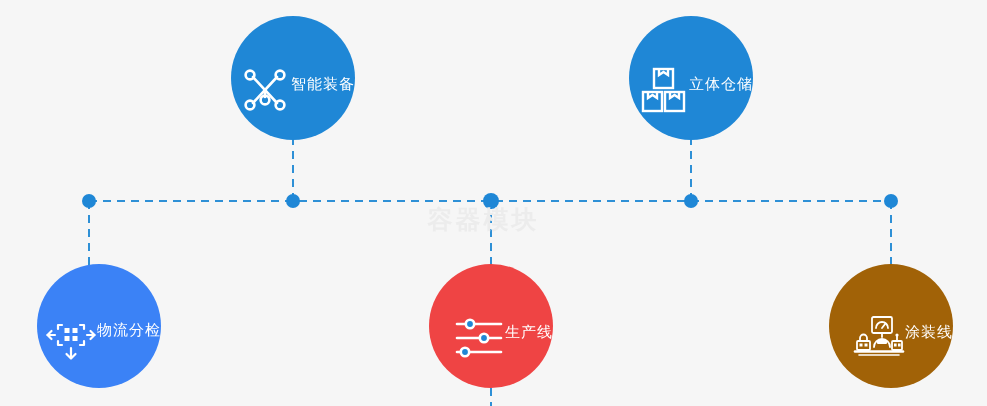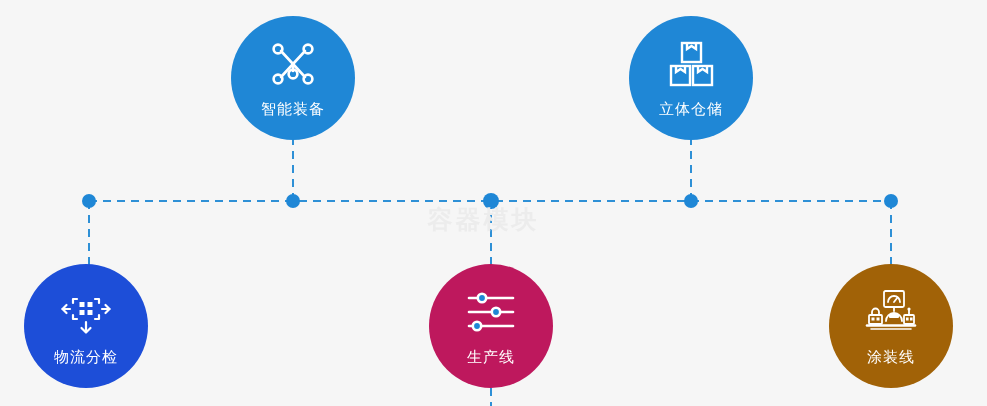--- a/index.html
+++ b/index.html
@@ -40,23 +40,23 @@
     user-select: none;
     pointer-events: none;
   }
   .node-circle {
     position: absolute;
     width: 124px;
     height: 124px;
     border-radius: 50%;
     background: #1f87d6;
     display: flex;
-    flex-direction: column;
+    flex-direction: row;
     align-items: center;
-    justify-content: flex-start;
+    justify-content: flex-end;
     box-sizing: border-box;
   }
   .node-icon {
     margin-top: 24px;
     width: 52px;
     height: 48px;
     display: block;
   }
   .node-label {
     margin-top: 12px;
@@ -122,21 +122,21 @@
           <rect x="28" y="26" width="19" height="19"></rect>
           <path d="M22 3 v6 l4.5-3 L31 9 V3"></path>
           <path d="M11 26 v6 l4.5-3 L20 32 v-6"></path>
           <path d="M33 26 v6 l4.5-3 L42 32 v-6"></path>
         </g>
       </svg>
     </span>
     <span class="node-label" style="color: #ffffff;">立体仓储</span>
   </div>
 
-  <div class="node-circle" style="left: 24px; top: 264px; background: #1d4ed8;">
+  <div class="node-circle" style="left: 37px; top: 264px; background: #3b82f6; font-family: Liberation Mono, monospace;">
     <span class="node-icon">
       <svg viewBox="0 0 52 48" width="52" height="48" xmlns="http://www.w3.org/2000/svg">
         <g fill="none" stroke="#ffffff" stroke-width="2.2" stroke-linecap="round" stroke-linejoin="round">
 
           <path d="M17 11 h-4 v4"></path>
           <path d="M35 11 h4 v4"></path>
           <path d="M17 31 h-4 v-4"></path>
           <path d="M35 31 h4 v-4"></path>
 
           <rect x="19.5" y="14" width="5" height="5" fill="#ffffff" stroke="none"></rect>
@@ -151,21 +151,21 @@
           <path d="M45.5 17 L49.5 21 L45.5 25"></path>
 
           <line x1="26" y1="34" x2="26" y2="44"></line>
           <path d="M21.5 40 L26 44.5 L30.5 40"></path>
         </g>
       </svg>
     </span>
     <span class="node-label" style="color: rgb(255, 255, 255);">物流分检</span>
   </div>
 
-  <div class="node-circle" style="left: 429px; top: 264px; background: #be185d;">
+  <div class="node-circle" style="left: 429px; top: 264px; background: #ef4444;">
     <span class="node-icon">
       <svg viewBox="0 0 52 48" width="52" height="48" xmlns="http://www.w3.org/2000/svg">
         <g fill="none" stroke="#ffffff" stroke-width="2.6" stroke-linecap="round">
           <line x1="4" y1="10" x2="48" y2="10"></line>
           <line x1="4" y1="24" x2="48" y2="24"></line>
           <line x1="4" y1="38" x2="48" y2="38"></line>
           <circle cx="17" cy="10" r="4.2" fill="#1f87d6"></circle>
           <circle cx="31" cy="24" r="4.2" fill="#1f87d6"></circle>
           <circle cx="12" cy="38" r="4.2" fill="#1f87d6"></circle>
         </g>

